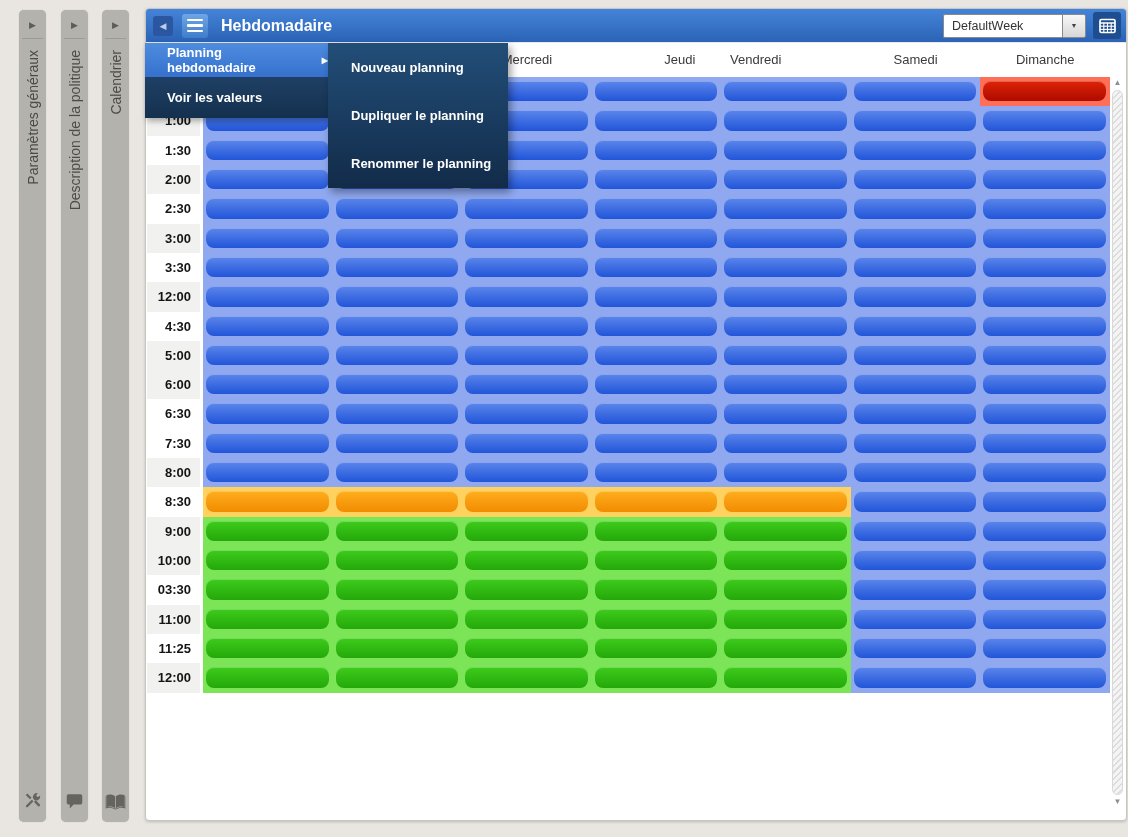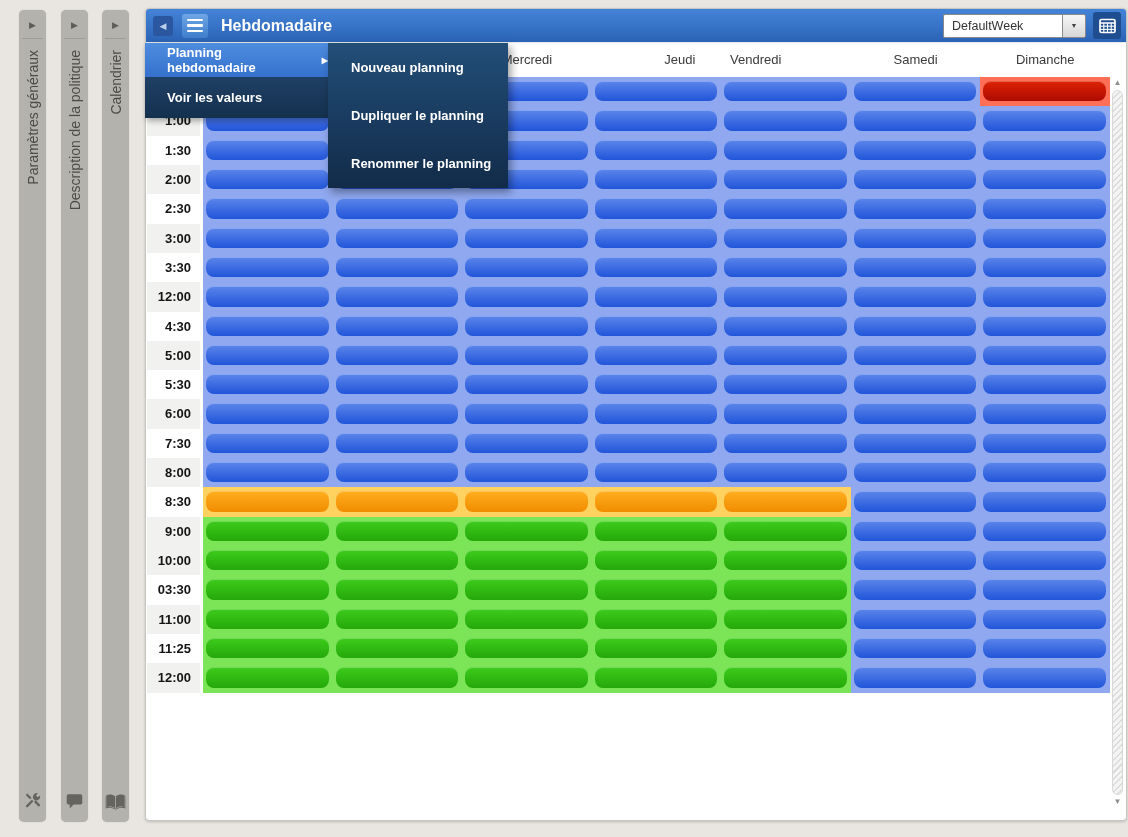--- a/index.html
+++ b/index.html
@@ -408,46 +408,46 @@
               <div class="pill" style="background: linear-gradient(rgb(92, 134, 235), rgb(33, 85, 217));"></div>
             </div>
             <div class="cell" style="background: rgb(143, 168, 239);">
               <div class="pill" style="background: linear-gradient(rgb(92, 134, 235), rgb(33, 85, 217));"></div>
             </div>
             <div class="cell" style="background: rgb(143, 168, 239);">
               <div class="pill" style="background: linear-gradient(rgb(92, 134, 235), rgb(33, 85, 217));"></div>
             </div>
           </div>
           <div class="grid-row">
-            <div class="time-cell">5:30</div>
-            <div class="gapcol"></div>
-            <div class="cell" style="background: rgb(143, 168, 239);">
-              <div class="pill" style="background: linear-gradient(rgb(92, 134, 235), rgb(33, 85, 217));"></div>
-            </div>
-            <div class="cell" style="background: rgb(143, 168, 239);">
-              <div class="pill" style="background: linear-gradient(rgb(92, 134, 235), rgb(33, 85, 217));"></div>
-            </div>
-            <div class="cell" style="background: rgb(143, 168, 239);">
-              <div class="pill" style="background: linear-gradient(rgb(92, 134, 235), rgb(33, 85, 217));"></div>
-            </div>
-            <div class="cell" style="background: rgb(143, 168, 239);">
-              <div class="pill" style="background: linear-gradient(rgb(92, 134, 235), rgb(33, 85, 217));"></div>
-            </div>
-            <div class="cell" style="background: rgb(143, 168, 239);">
-              <div class="pill" style="background: linear-gradient(rgb(92, 134, 235), rgb(33, 85, 217));"></div>
-            </div>
-            <div class="cell" style="background: rgb(143, 168, 239);">
-              <div class="pill" style="background: linear-gradient(rgb(92, 134, 235), rgb(33, 85, 217));"></div>
-            </div>
-            <div class="cell" style="background: rgb(143, 168, 239);">
-              <div class="pill" style="background: linear-gradient(rgb(92, 134, 235), rgb(33, 85, 217));"></div>
-            </div>
-          </div>
-          <div class="grid-row">
             <div class="time-cell alt">6:00</div>
+            <div class="gapcol"></div>
+            <div class="cell" style="background: rgb(143, 168, 239);">
+              <div class="pill" style="background: linear-gradient(rgb(92, 134, 235), rgb(33, 85, 217));"></div>
+            </div>
+            <div class="cell" style="background: rgb(143, 168, 239);">
+              <div class="pill" style="background: linear-gradient(rgb(92, 134, 235), rgb(33, 85, 217));"></div>
+            </div>
+            <div class="cell" style="background: rgb(143, 168, 239);">
+              <div class="pill" style="background: linear-gradient(rgb(92, 134, 235), rgb(33, 85, 217));"></div>
+            </div>
+            <div class="cell" style="background: rgb(143, 168, 239);">
+              <div class="pill" style="background: linear-gradient(rgb(92, 134, 235), rgb(33, 85, 217));"></div>
+            </div>
+            <div class="cell" style="background: rgb(143, 168, 239);">
+              <div class="pill" style="background: linear-gradient(rgb(92, 134, 235), rgb(33, 85, 217));"></div>
+            </div>
+            <div class="cell" style="background: rgb(143, 168, 239);">
+              <div class="pill" style="background: linear-gradient(rgb(92, 134, 235), rgb(33, 85, 217));"></div>
+            </div>
+            <div class="cell" style="background: rgb(143, 168, 239);">
+              <div class="pill" style="background: linear-gradient(rgb(92, 134, 235), rgb(33, 85, 217));"></div>
+            </div>
+          </div>
+          <div class="grid-row">
+            <div class="time-cell">6:30</div>
             <div class="gapcol"></div>
             <div class="cell" style="background: rgb(143, 168, 239);">
               <div class="pill" style="background: linear-gradient(rgb(92, 134, 235), rgb(33, 85, 217));"></div>
             </div>
             <div class="cell" style="background: rgb(143, 168, 239);">
               <div class="pill" style="background: linear-gradient(rgb(92, 134, 235), rgb(33, 85, 217));"></div>
             </div>
             <div class="cell" style="background: rgb(143, 168, 239);">
               <div class="pill" style="background: linear-gradient(rgb(92, 134, 235), rgb(33, 85, 217));"></div>
             </div>

